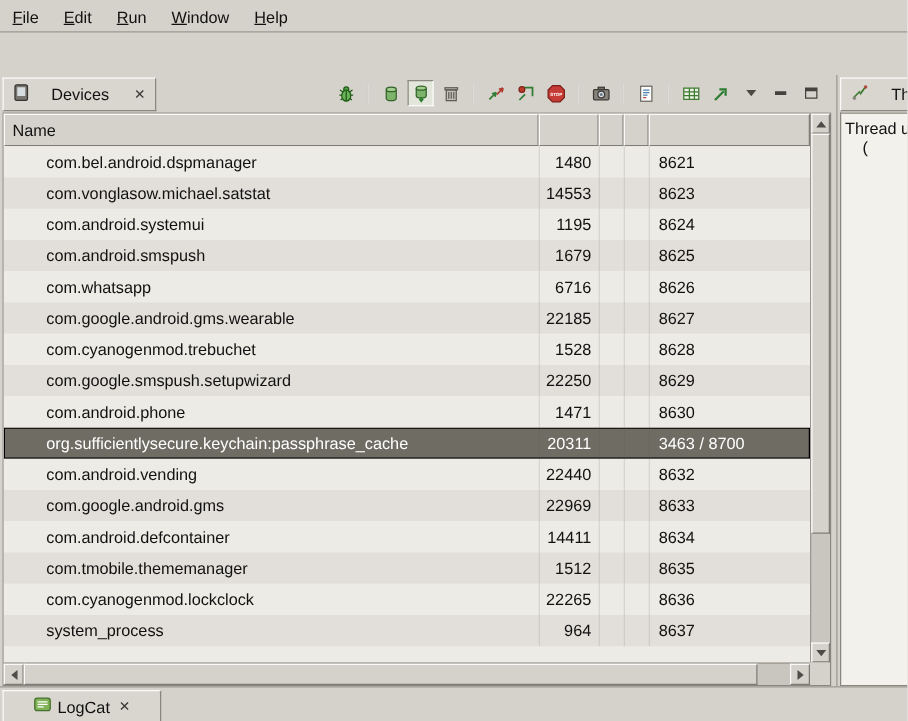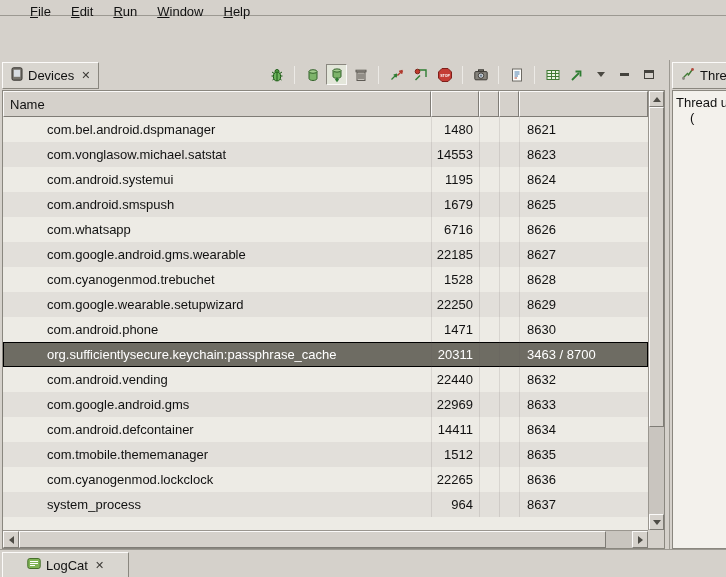--- a/index.html
+++ b/index.html
@@ -1,27 +1,27 @@
 <!DOCTYPE html>
 <html><head>
 <meta charset="utf-8">
 <style>
   * { box-sizing: border-box; margin: 0; padding: 0; }
   body { width: 726px; height: 577px; font-family: "Liberation Sans", sans-serif; }
   .window { position: relative; width: 726px; height: 577px; background: #d5d1cb; overflow: hidden; font-size: 13px; color: #111; }
 
   
-  .menubar { position: absolute; top: 0; left: 0; right: 0; height: 16px; display: flex; align-items: flex-start; padding-left: 20px; border-bottom: 1px solid #9c9992; }
+  .menubar { position: absolute; top: 0; left: 0; right: 0; height: 26px; display: flex; align-items: flex-end; padding-left: 0; border-bottom: 1px solid #9c9992; }
   .menu-item { display: inline-block; padding: 4px 10px; cursor: default; }
   .menu-item::first-letter { text-decoration: underline; }
 
   
   .main-left { position: absolute; top: 60px; left: 0; width: 667px; bottom: 28px; }
   .panel-header { position: absolute; top: 0; left: 0; right: 0; height: 30px; }
-  .tab { position: absolute; left: 2px; top: 2px; height: 27px; display: flex; align-items: center; gap: 5px; padding: 0 8px; background: #d9d6d0; border: 1px solid #8a877f; border-top-color: #fbfaf9; border-left-color: #fbfaf9; white-space: nowrap; }
+  .tab { position: absolute; left: 2px; top: 2px; height: 27px; display: flex; align-items: center; gap: 18px; padding: 0 8px; background: #d9d6d0; border: 1px solid #8a877f; border-top-color: #fbfaf9; border-left-color: #fbfaf9; white-space: nowrap; }
   .tab-close { font-size: 11px; color: #3c3a36; padding-left: 2px; }
 
   
   .hdr-toolbar { position: absolute; right: 8px; top: 4px; display: flex; align-items: center; gap: 3px; }
   .tbtn { width: 21px; height: 21px; display: flex; align-items: center; justify-content: center; }
   .tbtn svg { display: block; }
   .tbtn.pressed { background: #e3e6da; border: 1px solid; border-color: #8a877f #fbfaf9 #fbfaf9 #8a877f; }
   .tsep { width: 1px; height: 18px; background: #a19e97; border-right: 1px solid #eceae6; margin: 0 4px; }
   .tri-down { width: 0; height: 0; border-left: 4px solid transparent; border-right: 4px solid transparent; border-top: 5px solid #4b4942; }
   .min-bar { width: 9px; height: 3px; background: #44423d; }
@@ -35,21 +35,21 @@
   .col-h.h-pid { width: 48px; }
   .col-h.h-g1, .col-h.h-g2 { width: 20px; }
   .col-h.h-port { flex: 1; }
 
   .rows { position: absolute; top: 26px; left: 0; right: 16px; bottom: 18px; overflow: hidden; background: #edebe5; }
   .prow { height: 25px; display: flex; align-items: center; }
   .prow.even { background: #edebe5; }
   .prow.odd { background: #e2dfda; }
   .prow.selected { background: #6e6c63; color: #fff; box-shadow: inset 0 0 0 1px #000; text-align: center; }
   .cell { height: 100%; display: flex; align-items: center; overflow: hidden; white-space: nowrap; }
-  .c-name { width: 428px; padding-left: 44px; }
+  .c-name { width: 428px; padding-left: 34px; }
   .c-pid { width: 48px; justify-content: flex-end; padding-right: 6px; border-left: 1px solid rgba(90,88,82,.14); }
   .c-g1, .c-g2 { width: 20px; border-left: 1px solid rgba(90,88,82,.14); }
   .c-port { flex: 1; padding-left: 7px; border-left: 1px solid rgba(90,88,82,.14); }
 
   
   .vscroll { position: absolute; top: 0; right: 0; width: 16px; bottom: 18px; background: #c9c5bf; border-left: 1px solid #9a968f; }
   .hscroll { position: absolute; left: 0; right: 16px; bottom: 0; height: 18px; background: #c9c5bf; border-top: 1px solid #9a968f; }
   .corner { position: absolute; right: 0; bottom: 0; width: 16px; height: 18px; background: #d5d1cb; }
   .sbtn { position: absolute; width: 15px; height: 16px; background: #d5d1cb; border: 1px solid #7f7c76; border-top-color: #fbfaf9; border-left-color: #fbfaf9; display: flex; align-items: center; justify-content: center; }
   .vscroll .sbtn { left: 0; }
@@ -261,21 +261,21 @@
             <div class="cell c-port">8627</div>
           </div>
           <div class="prow even">
             <div class="cell c-name">com.cyanogenmod.trebuchet</div>
             <div class="cell c-pid">1528</div>
             <div class="cell c-g1"></div>
             <div class="cell c-g2"></div>
             <div class="cell c-port">8628</div>
           </div>
           <div class="prow odd">
-            <div class="cell c-name">com.google.wearable.setupwizard</div>
+            <div class="cell c-name">com.google.smspush.setupwizard</div>
             <div class="cell c-pid">22250</div>
             <div class="cell c-g1"></div>
             <div class="cell c-g2"></div>
             <div class="cell c-port">8629</div>
           </div>
           <div class="prow even">
             <div class="cell c-name">com.android.phone</div>
             <div class="cell c-pid">1471</div>
             <div class="cell c-g1"></div>
             <div class="cell c-g2"></div>

